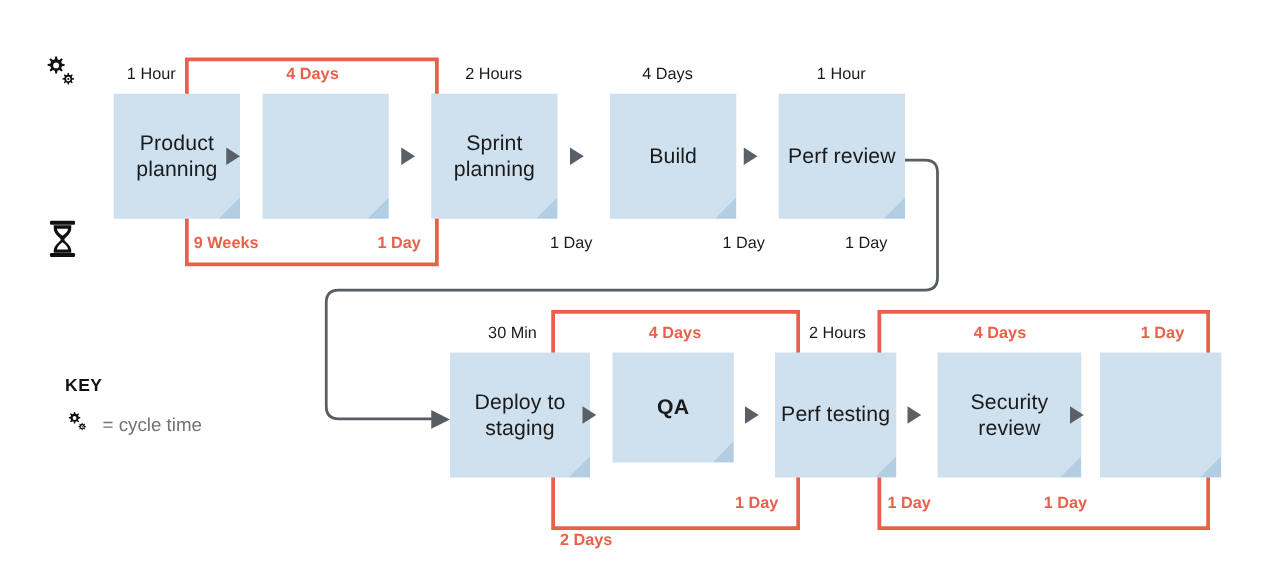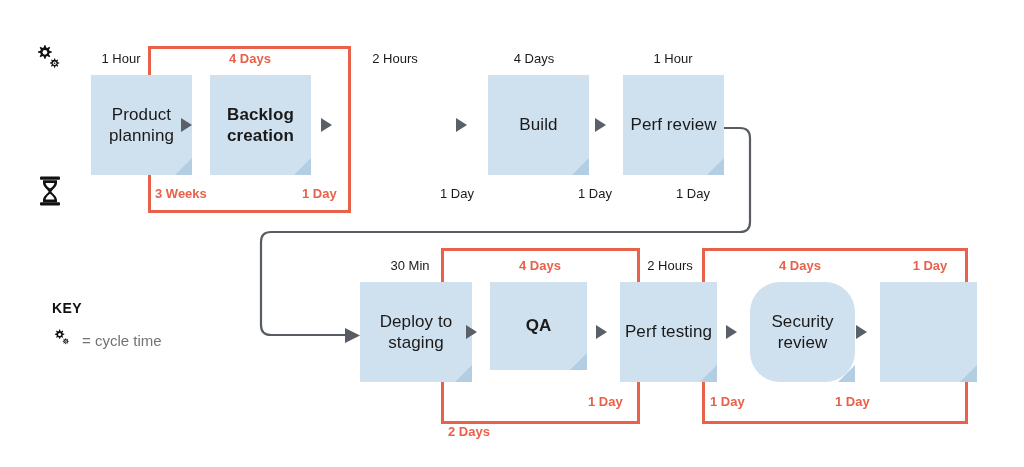--- a/index.html
+++ b/index.html
@@ -156,39 +156,42 @@
   <div class="tlabel center" style="left:484px; top:51px; width:100px;">4 Days</div>
   <div class="tlabel center" style="left:623px; top:51px; width:100px;">1 Hour</div>
 
   <div class="pbox" style="left:75px; top:75px; width:101px; height:100px;margin-left:16px;">
     <span class="lbl">Product planning</span>
     <span class="fold"></span>
   </div>
   <div class="arw" style="left:181px; top:118px;"></div>
 
   <div class="pbox bold" style="left:210px; top:75px; width:101px; height:100px;">
-    <span class="lbl">Backlog creation</span>
     <span class="fold"></span>
   </div>
   <div class="arw" style="left:321px; top:118px;"></div>
 
+  <div class="pbox" style="left:345px; top:75px; width:101px; height:100px;">
+    <span class="lbl">Sprint planning</span>
+    <span class="fold"></span>
+  </div>
   <div class="arw" style="left:456px; top:118px;"></div>
 
   <div class="pbox" style="left:488px; top:75px; width:101px; height:100px;">
     <span class="lbl">Build</span>
     <span class="fold"></span>
   </div>
   <div class="arw" style="left:595px; top:118px;"></div>
 
   <div class="pbox" style="left:623px; top:75px; width:101px; height:100px;">
     <span class="lbl">Perf review</span>
     <span class="fold"></span>
   </div>
 
-  <div class="tlabel red" style="left:155px; top:186px;">3 Weeks</div>
+  <div class="tlabel red" style="left:155px; top:186px;">9 Weeks</div>
   <div class="tlabel red" style="left:302px; top:186px;">1 Day</div>
   <div class="tlabel" style="left:440px; top:186px;">1 Day</div>
   <div class="tlabel" style="left:578px; top:186px;">1 Day</div>
   <div class="tlabel" style="left:676px; top:186px;">1 Day</div>
 
   <div class="tlabel center" style="left:360px; top:258px; width:100px;">30 Min</div>
   <div class="tlabel center red" style="left:490px; top:258px; width:100px;">4 Days</div>
   <div class="tlabel center" style="left:620px; top:258px; width:100px;">2 Hours</div>
   <div class="tlabel center red" style="left:750px; top:258px; width:100px;">4 Days</div>
   <div class="tlabel center red" style="left:880px; top:258px; width:100px;">1 Day</div>
@@ -204,21 +207,21 @@
     <span class="fold"></span>
   </div>
   <div class="arw" style="left:596px; top:325px;"></div>
 
   <div class="pbox" style="left:620px; top:282px; width:97px; height:100px;">
     <span class="lbl">Perf testing</span>
     <span class="fold"></span>
   </div>
   <div class="arw" style="left:726px; top:325px;"></div>
 
-  <div class="pbox" style="left:750px; top:282px; width:105px; height:100px;border-radius:30px;">
+  <div class="pbox" style="left:750px; top:282px; width:115px; height:100px;">
     <span class="lbl">Security review</span>
     <span class="fold"></span>
   </div>
   <div class="arw" style="left:856px; top:325px;"></div>
 
   <div class="pbox" style="left:880px; top:282px; width:97px; height:100px;">
     <span class="fold"></span>
   </div>
 
   <div class="tlabel red" style="left:448px; top:394px;margin-top:30px;">2 Days</div>

